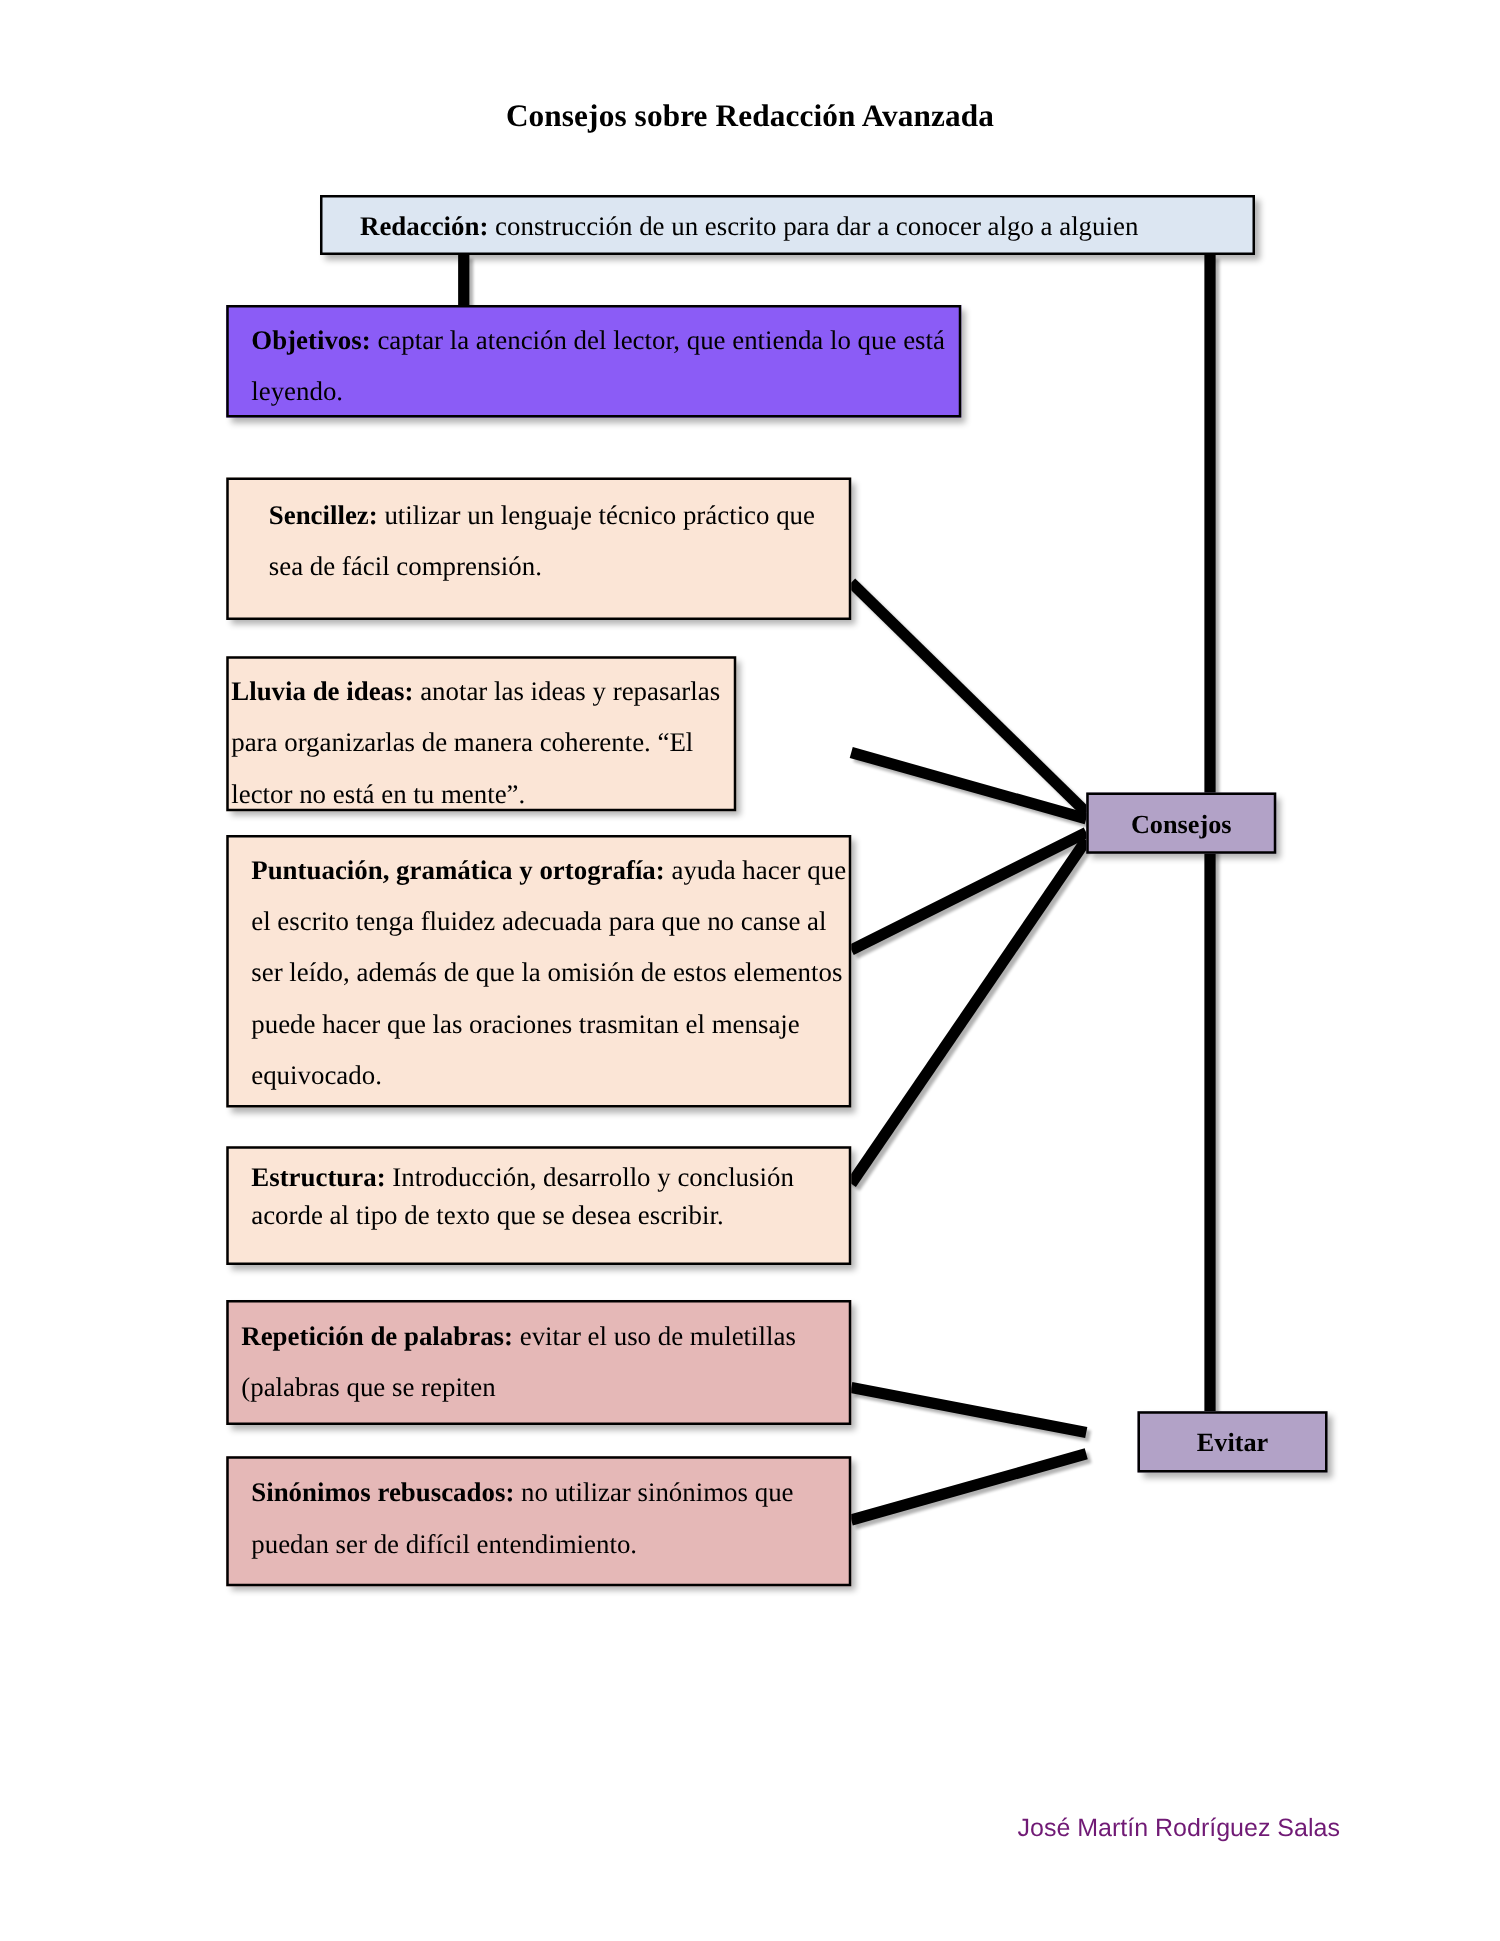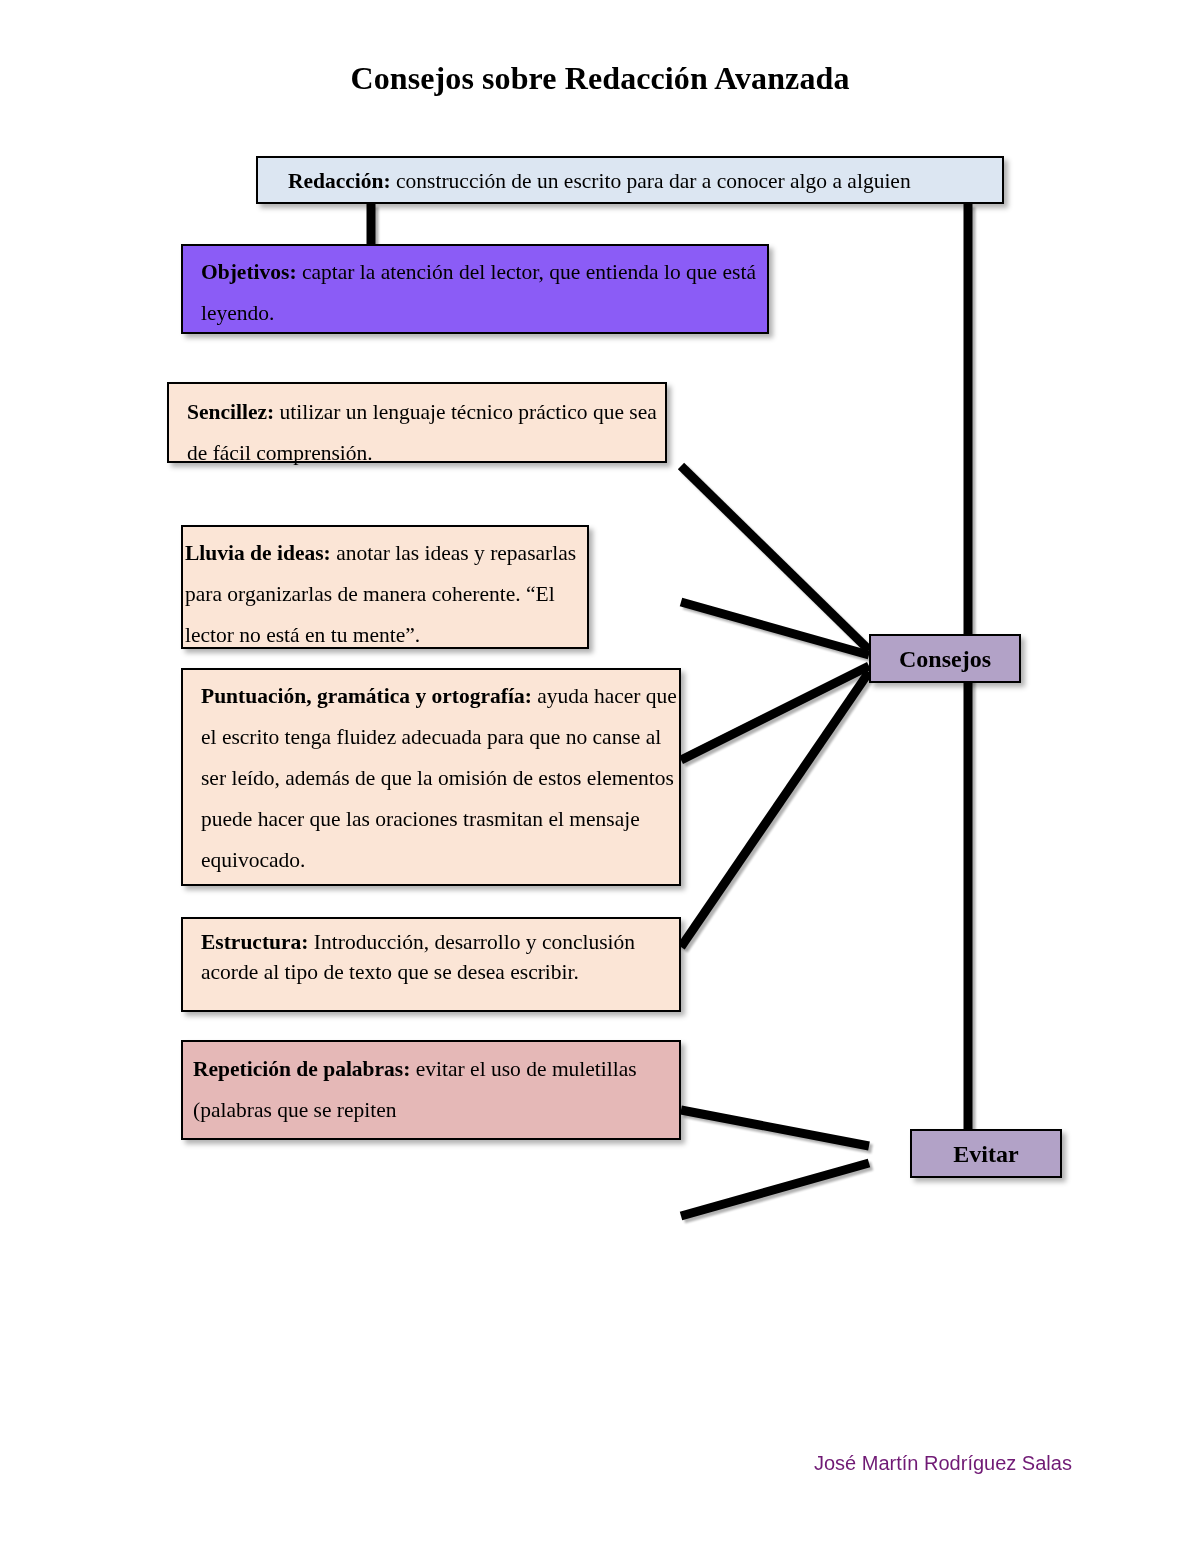--- a/index.html
+++ b/index.html
@@ -16,24 +16,24 @@
     width: 1200px;
     height: 1553px;
     background: #ffffff;
     overflow: hidden;
   }
 
   
   .title {
     position: absolute;
     left: 0;
-    top: 60px;
+    top: 80px;
     width: 1200px;
     text-align: center;
-    font-size: 32px;
+    font-size: 25px;
     font-weight: bold;
     letter-spacing: 0.1px;
   }
 
   
   .node {
     position: absolute;
     box-sizing: border-box;
     border: 2.5px solid #000000;
     box-shadow: 4px 4px 5px rgba(0,0,0,0.30);
@@ -57,22 +57,22 @@
   
   #node-objetivos {
     left: 181px; top: 244px; width: 588px; height: 90px;
     background: #8b5cf6;
     padding: 6px 0 0 18px;
   }
 
   
   .peach { background: #fbe5d6; }
   #node-sencillez {
-    left: 167px; top: 382px; width: 500px; height: 81px;
-    padding: 8px 0 0 18px;
+    left: 181px; top: 382px; width: 500px; height: 114px;
+    padding: 8px 0 0 32px;
   }
   #node-lluvia {
     left: 181px; top: 525px; width: 408px; height: 124px;
     padding: 6px 0 0 2px;
   }
   #node-puntuacion {
     left: 181px; top: 668px; width: 500px; height: 218px;
     padding: 6px 0 0 18px;
   }
   #node-estructura {
@@ -93,21 +93,21 @@
   }
 
   
   .purple { background: #b2a2c7; }
   .hub {
     display: flex;
     align-items: center;
     justify-content: center;
   }
   .hub .txt {
-    font-size: 24px;
+    font-size: 21px;
     font-weight: bold;
     line-height: 24px;
   }
   #node-consejos {
     left: 869px; top: 634px; width: 152px; height: 49px;
   }
   #node-evitar {
     left: 910px; top: 1129px; width: 152px; height: 49px;
   }
 
@@ -194,20 +194,23 @@
   </div>
 
   <div class="node peach" id="node-puntuacion">
     <span class="txt"><b>Puntuación, gramática y ortografía:</b><span> ayuda hacer que el escrito tenga fluidez adecuada para que no canse al ser leído, además de que la omisión de estos elementos puede hacer que las oraciones trasmitan el mensaje equivocado.</span></span>
   </div>
 
   <div class="node pink" id="node-repeticion">
     <span class="txt"><b>Repetición de palabras:</b><span> evitar el uso de muletillas (palabras que se repiten</span></span>
   </div>
 
+  <div class="node pink" id="node-sinonimos">
+    <span class="txt"><b>Sinónimos rebuscados:</b><span> no utilizar sinónimos que puedan ser de difícil entendimiento.</span></span>
+  </div>
 
   <div class="node purple hub" id="node-consejos">
     <span class="txt">Consejos</span>
   </div>
 
   <div class="node purple hub" id="node-evitar">
     <span class="txt">Evitar</span>
   </div>
 
   <div class="footer">José Martín Rodríguez Salas</div>

